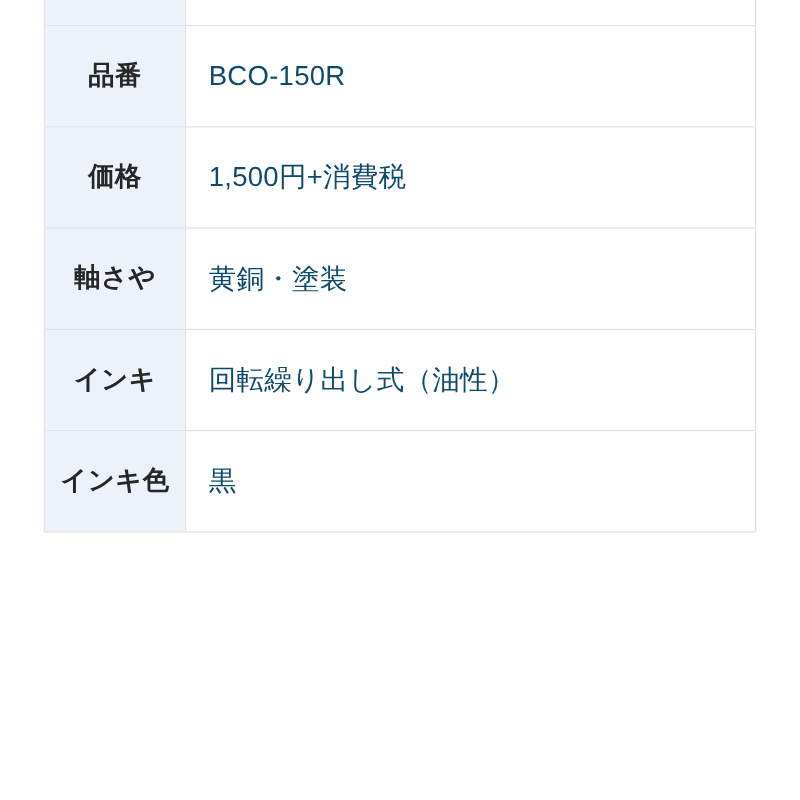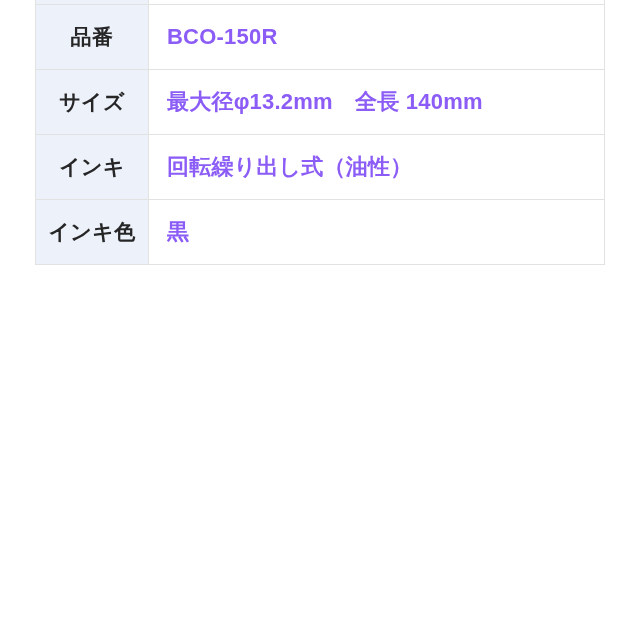--- a/index.html
+++ b/index.html
@@ -37,21 +37,21 @@
     table-layout: fixed;
     border-top: 1px solid #e2e2e2;
     border-left: 1px solid #e2e2e2;
     border-right: 1px solid #e2e2e2;
   }
 
   table.spec-table col.c-label { width: 113px; }
   table.spec-table col.c-value { width: 456px; }
 
   table.spec-table tr {
-    height: 65px;
+    height: 81px;
   }
 
   table.spec-table th,
   table.spec-table td {
     border-bottom: 1px solid #e2e2e2;
     padding: 0;
     vertical-align: middle;
     box-sizing: border-box;
   }
 
@@ -64,24 +64,24 @@
     line-height: 1.32;
     color: #262626;
     letter-spacing: 0.02em;
     padding: 4px 4px;
     word-break: break-all;
   }
 
   table.spec-table td.spec-value {
     background: #ffffff;
     text-align: left;
-    font-weight: 700;
+    font-weight: 400;
     font-size: 22px;
     line-height: 1.35;
-    color: #8b5cf6;
+    color: #0c4a6e;
     padding: 4px 10px 4px 18px;
     letter-spacing: 0.01em;
   }
 
   
   table.spec-table tr.row-clipped th.spec-label {
     line-height: 1.3;
   }
 </style>
 </head>
@@ -97,22 +97,26 @@
       <tbody>
         <tr>
           <th class="spec-label">商品名</th>
           <td class="spec-value">コクーン</td>
         </tr>
         <tr>
           <th class="spec-label">品番</th>
           <td class="spec-value">BCO-150R</td>
         </tr>
         <tr>
-          <th class="spec-label">サイズ</th>
-          <td class="spec-value">最大径φ13.2mm　全長 140mm</td>
+          <th class="spec-label">価格</th>
+          <td class="spec-value">1,500円+消費税</td>
+        </tr>
+        <tr>
+          <th class="spec-label">軸さや</th>
+          <td class="spec-value">黄銅・塗装</td>
         </tr>
         <tr>
           <th class="spec-label">インキ</th>
           <td class="spec-value">回転繰り出し式（油性）</td>
         </tr>
         <tr class="row-clipped">
           <th class="spec-label">インキ色</th>
           <td class="spec-value">黒</td>
         </tr>
       </tbody>

